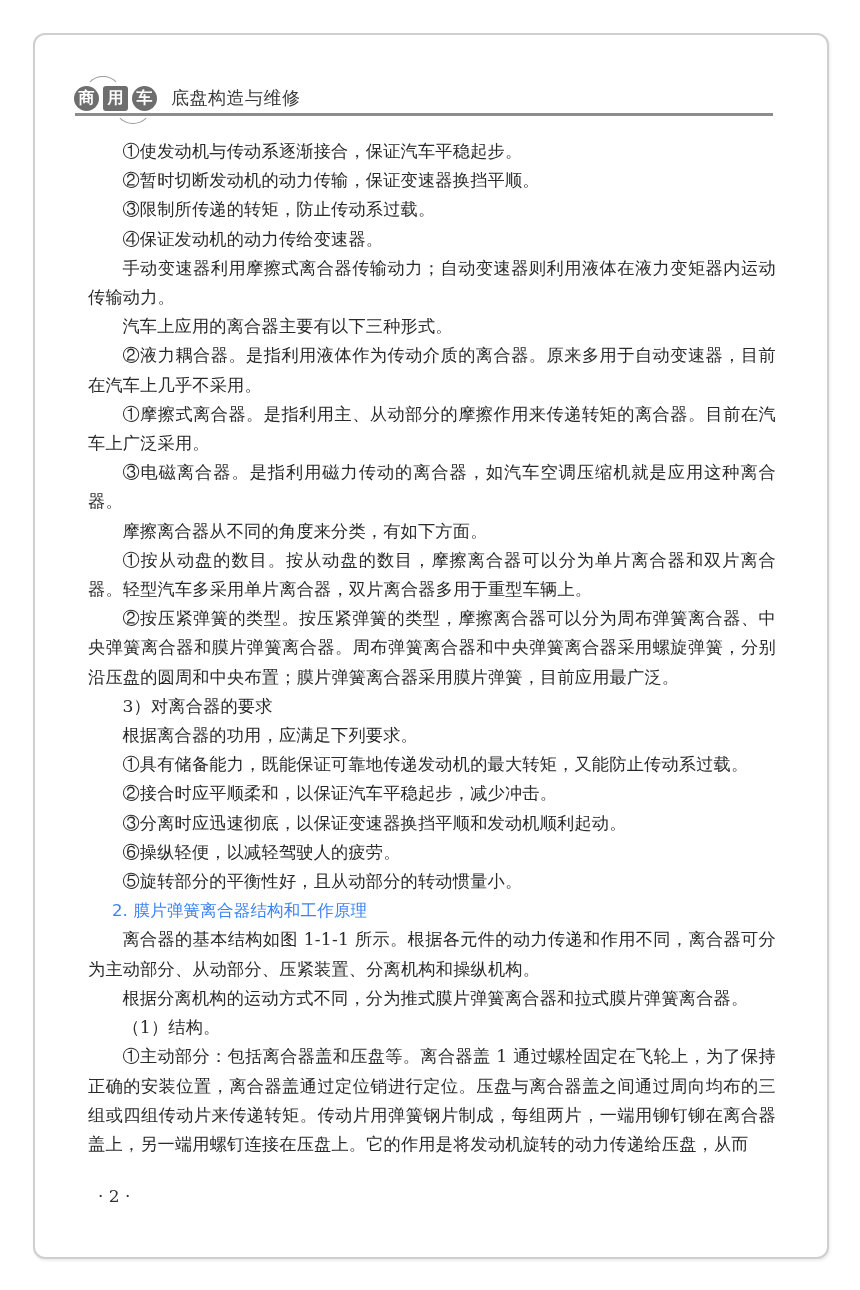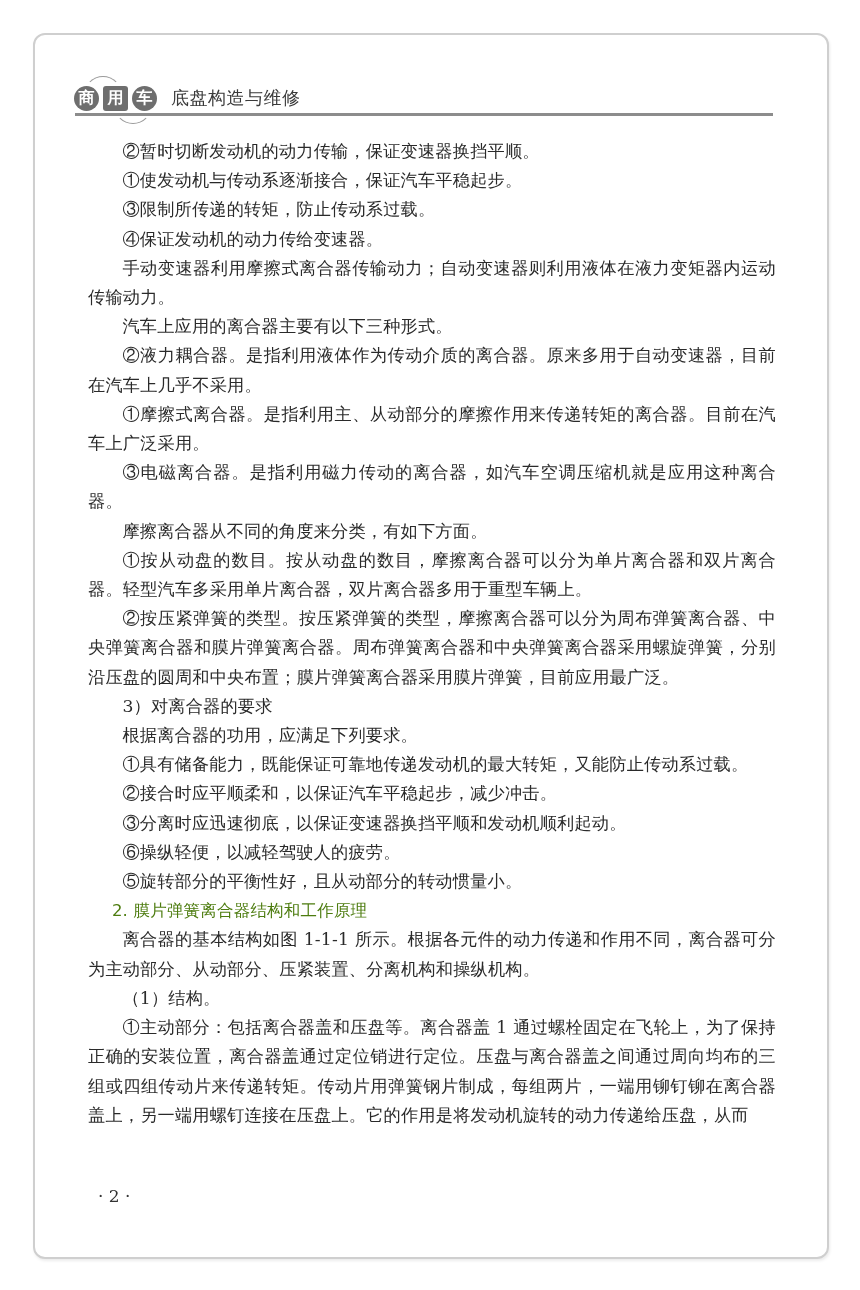--- a/index.html
+++ b/index.html
@@ -86,21 +86,21 @@
     }
     .para {
       margin: 0;
       text-indent: 2em;
     }
     .heading-h2 {
       margin: 0;
       text-indent: 1.45em;
       font-family: "DejaVu Sans", sans-serif;
       font-size: 16.5px;
-      color: #4d7c0f;
+      color: #3b82f6;
     }
     .folio {
       position: absolute;
       left: 98px;
       top: 1186px;
       font-size: 17px;
       color: #333;
     }
   </style>
 </head>
@@ -112,38 +112,39 @@
   <span class="deco-arc arc1"></span>
   <span class="deco-arc arc2"></span>
   <span class="badge circle">商</span>
   <span class="badge square">用</span>
   <span class="badge circle">车</span>
   <span class="head-title">底盘构造与维修</span>
 </div>
 <div class="head-rule"></div>
 
 <div class="body-text" id="body-text">
+    <p class="para">①使发动机与传动系逐渐接合，保证汽车平稳起步。</p>
     <p class="para">②暂时切断发动机的动力传输，保证变速器换挡平顺。</p>
-    <p class="para">①使发动机与传动系逐渐接合，保证汽车平稳起步。</p>
     <p class="para">③限制所传递的转矩，防止传动系过载。</p>
     <p class="para">④保证发动机的动力传给变速器。</p>
     <p class="para">手动变速器利用摩擦式离合器传输动力；自动变速器则利用液体在液力变矩器内运动传输动力。</p>
     <p class="para">汽车上应用的离合器主要有以下三种形式。</p>
     <p class="para">②液力耦合器。是指利用液体作为传动介质的离合器。原来多用于自动变速器，目前在汽车上几乎不采用。</p>
     <p class="para">①摩擦式离合器。是指利用主、从动部分的摩擦作用来传递转矩的离合器。目前在汽车上广泛采用。</p>
     <p class="para">③电磁离合器。是指利用磁力传动的离合器，如汽车空调压缩机就是应用这种离合器。</p>
     <p class="para">摩擦离合器从不同的角度来分类，有如下方面。</p>
     <p class="para">①按从动盘的数目。按从动盘的数目，摩擦离合器可以分为单片离合器和双片离合器。轻型汽车多采用单片离合器，双片离合器多用于重型车辆上。</p>
     <p class="para">②按压紧弹簧的类型。按压紧弹簧的类型，摩擦离合器可以分为周布弹簧离合器、中央弹簧离合器和膜片弹簧离合器。周布弹簧离合器和中央弹簧离合器采用螺旋弹簧，分别沿压盘的圆周和中央布置；膜片弹簧离合器采用膜片弹簧，目前应用最广泛。</p>
     <p class="para">3）对离合器的要求</p>
     <p class="para">根据离合器的功用，应满足下列要求。</p>
     <p class="para">①具有储备能力，既能保证可靠地传递发动机的最大转矩，又能防止传动系过载。</p>
     <p class="para">②接合时应平顺柔和，以保证汽车平稳起步，减少冲击。</p>
     <p class="para">③分离时应迅速彻底，以保证变速器换挡平顺和发动机顺利起动。</p>
     <p class="para">⑥操纵轻便，以减轻驾驶人的疲劳。</p>
     <p class="para">⑤旋转部分的平衡性好，且从动部分的转动惯量小。</p>
     <p class="heading-h2">2. 膜片弹簧离合器结构和工作原理</p>
     <p class="para">离合器的基本结构如图 1-1-1 所示。根据各元件的动力传递和作用不同，离合器可分为主动部分、从动部分、压紧装置、分离机构和操纵机构。</p>
+    <p class="para">根据分离机构的运动方式不同，分为推式膜片弹簧离合器和拉式膜片弹簧离合器。</p>
     <p class="para">（1）结构。</p>
     <p class="para">①主动部分：包括离合器盖和压盘等。离合器盖 1 通过螺栓固定在飞轮上，为了保持正确的安装位置，离合器盖通过定位销进行定位。压盘与离合器盖之间通过周向均布的三组或四组传动片来传递转矩。传动片用弹簧钢片制成，每组两片，一端用铆钉铆在离合器盖上，另一端用螺钉连接在压盘上。它的作用是将发动机旋转的动力传递给压盘，从而</p>
   </div>
 
 <div class="folio">· 2 ·</div>
 
 </body></html>

